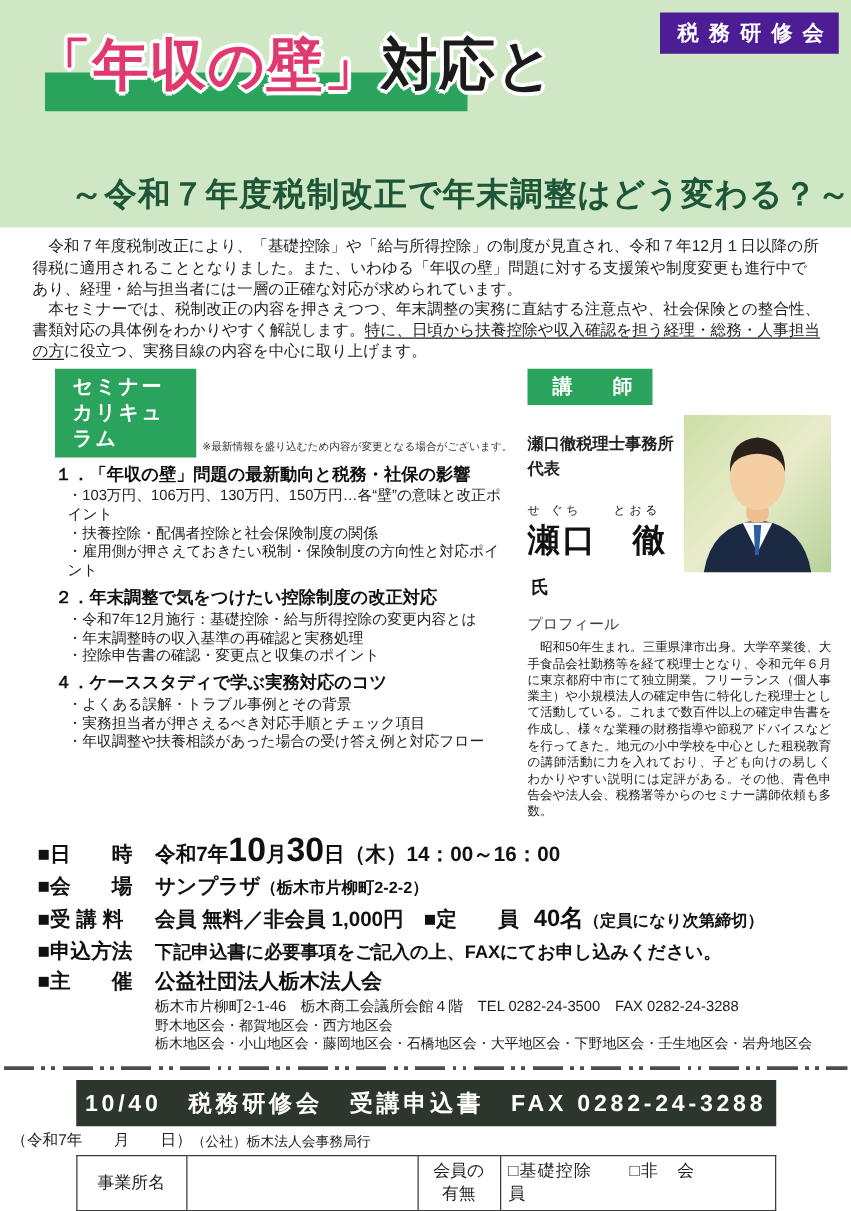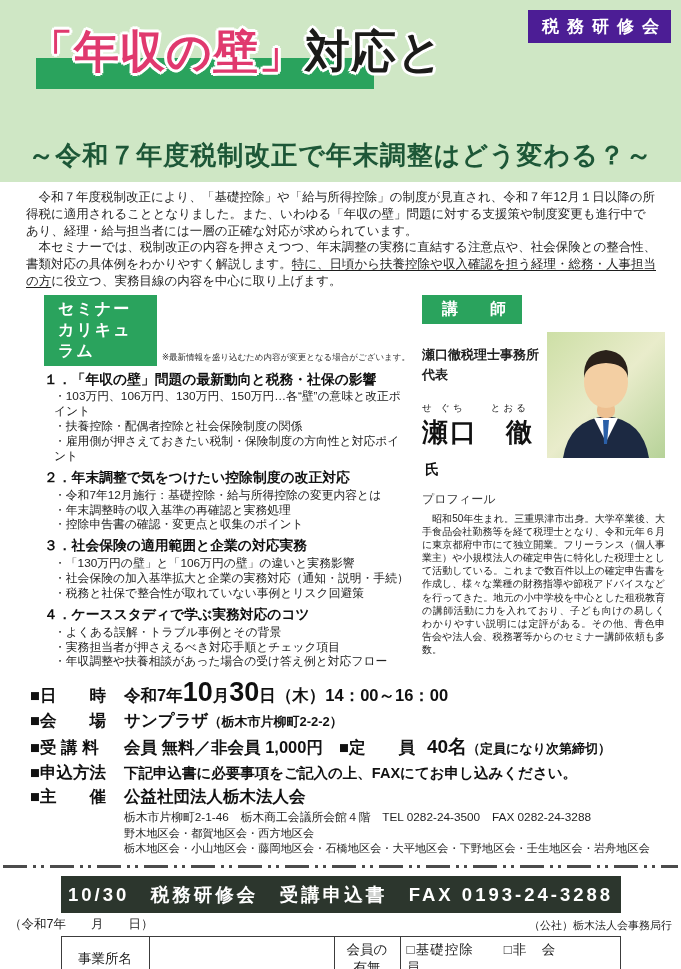--- a/index.html
+++ b/index.html
@@ -23,21 +23,21 @@
   .t1 .bar{left:8px;top:36px;width:338px;}
   .t2 .bar{left:16px;top:38px;width:502px;}
   .txt{position:relative;z-index:1;letter-spacing:1px;}
   .txt span{
     text-shadow:3px 0 0 #fff,-3px 0 0 #fff,0 3px 0 #fff,0 -3px 0 #fff,
       2px 2px 0 #fff,-2px 2px 0 #fff,2px -2px 0 #fff,-2px -2px 0 #fff;
   }
   .pink{color:#e0396e;}
   .blk{color:#1b1b19;}
   .subtitle{
-    position:absolute;left:0;top:138px;width:100%;text-align:center;
+    position:absolute;left:0;top:138px;width:100%;text-align:right;
     font-size:26px;font-weight:bold;color:#1d5737;letter-spacing:1px;
   }
 
   
   .intro{padding:7px 24px 0 26px;font-size:12.5px;line-height:1.34;color:#1e1e1e;}
   .intro p{margin:0;}
   .u{text-decoration:underline;text-underline-offset:2px;}
 
   
   .main{display:flex;padding:5px 16px 0 44px;gap:12px;}
@@ -85,21 +85,21 @@
   .cutline{
     margin:10px 3px 8px;height:3px;
     background:repeating-linear-gradient(90deg,#4c4c4c 0 24px,transparent 24px 30px,
       #4c4c4c 30px 33px,transparent 33px 38px,#4c4c4c 38px 41px,transparent 41px 47px);
   }
   .fax-banner{
     width:560px;margin:0 auto;background:#2c362d;color:#fff;text-align:center;
     font-weight:bold;font-size:18.5px;padding:6px 0;letter-spacing:3px;
   }
   .form-meta{
-    width:663px;margin:3px auto 0;display:flex;justify-content:space-between;
+    width:663px;margin:3px auto 0;display:flex;
     align-items:flex-end;font-size:12.5px;color:#1e1e1e;
   }
   .form-meta .addressee{font-size:11px;}
 
   .app-table{width:560px;margin:3px auto 0;border-collapse:collapse;table-layout:fixed;}
   .app-table td{border:1.5px solid #3c3c3c;padding:1px 6px;font-size:13.5px;vertical-align:middle;color:#1e1e1e;}
   .app-table .lbl{text-align:center;padding:1px 2px;}
   tr.r1{height:44px;}
   .opt{margin-right:30px;letter-spacing:1px;}
 </style>
@@ -141,28 +141,20 @@
 
       <div class="sec">
         <h3><span>２．</span><span>年末調整で気をつけたい控除制度の改正対応</span></h3>
         <ul>
           <li>令和7年12月施行：基礎控除・給与所得控除の変更内容とは</li>
           <li>年末調整時の収入基準の再確認と実務処理</li>
           <li>控除申告書の確認・変更点と収集のポイント</li>
         </ul>
       </div>
 
-      <div class="sec">
-        <h3><span>３．</span><span>社会保険の適用範囲と企業の対応実務</span></h3>
-        <ul>
-          <li>「130万円の壁」と「106万円の壁」の違いと実務影響</li>
-          <li>社会保険の加入基準拡大と企業の実務対応（通知・説明・手続）</li>
-          <li>税務と社保で整合性が取れていない事例とリスク回避策</li>
-        </ul>
-      </div>
 
       <div class="sec">
         <h3><span>４．</span><span>ケーススタディで学ぶ実務対応のコツ</span></h3>
         <ul>
           <li>よくある誤解・トラブル事例とその背景</li>
           <li>実務担当者が押さえるべき対応手順とチェック項目</li>
           <li>年収調整や扶養相談があった場合の受け答え例と対応フロー</li>
         </ul>
       </div>
     </div>
@@ -223,21 +215,21 @@
     </div>
     <div class="dsub">
       <div class="addr">栃木市片柳町2-1-46　栃木商工会議所会館４階　TEL 0282-24-3500　FAX 0282-24-3288</div>
       <div class="districts">野木地区会・都賀地区会・西方地区会</div>
       <div class="districts">栃木地区会・小山地区会・藤岡地区会・石橋地区会・大平地区会・下野地区会・壬生地区会・岩舟地区会</div>
     </div>
   </section>
 
   <div class="cutline"></div>
 
-  <div class="fax-banner">10/30　税務研修会　受講申込書　FAX 0193-24-3288</div>
+  <div class="fax-banner">10/40　税務研修会　受講申込書　FAX 0282-24-3288</div>
   <div class="form-meta">
     <span>（令和7年　　月　　日）</span>
     <span class="addressee">（公社）栃木法人会事務局行</span>
   </div>
 
   <table class="app-table">
     <colgroup>
         <col style="width:88px">
         <col style="width:185px">
         <col style="width:66px">

